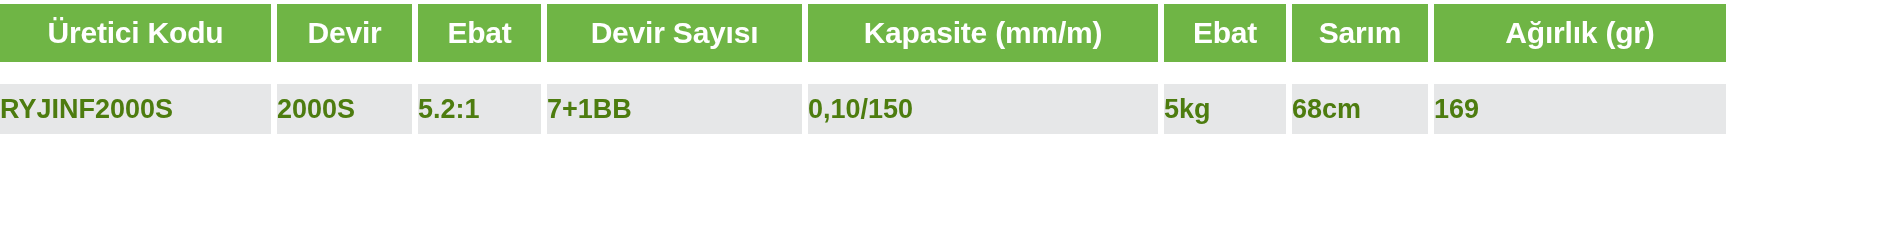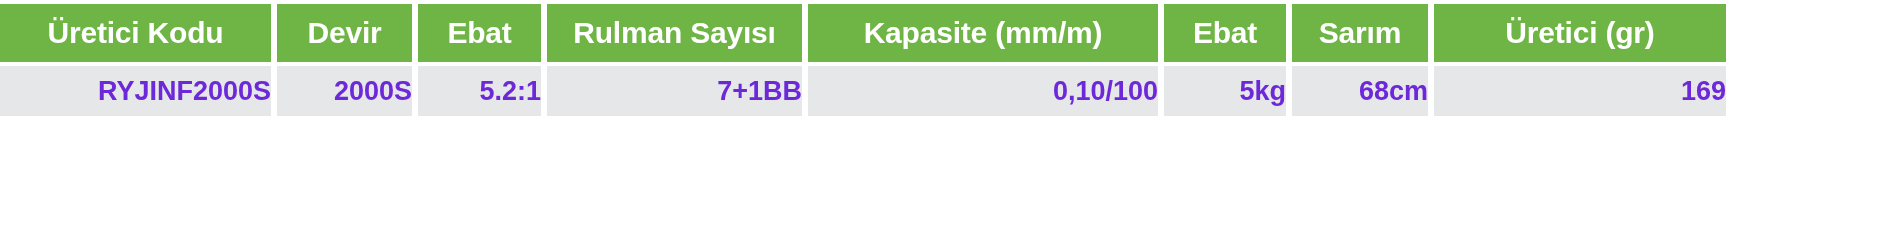--- a/index.html
+++ b/index.html
@@ -44,28 +44,29 @@
     letter-spacing: -0.2px;
     text-align: center;
     height: 58px;
     line-height: 58px;
     overflow: hidden;
     white-space: nowrap;
   }
 
   .td {
     background: #e6e7e8;
-    color: #6d28d9;
+    color: #4d7c0f;
     font-size: 27px;
     font-weight: bold;
-    text-align: right;
+    text-align: left;
     height: 50px;
     line-height: 50px;
     overflow: hidden;
     white-space: nowrap;
+    margin-top: 18px;
   }
 
   .spacer-top {
     height: 4px;
     width: 1900px;
   }
   .spacer-mid {
     height: 4px;
     width: 1900px;
   }
@@ -80,35 +81,35 @@
 <div id="spec-table">
 
   <div class="spacer-top"></div>
 
   <div class="table-grid">
 
     <div class="header-row">
       <div class="th">Üretici Kodu</div>
       <div class="th">Devir</div>
       <div class="th">Ebat</div>
-      <div class="th">Rulman Sayısı</div>
+      <div class="th">Devir Sayısı</div>
       <div class="th">Kapasite (mm/m)</div>
       <div class="th">Ebat</div>
       <div class="th">Sarım</div>
-      <div class="th">Üretici (gr)</div>
+      <div class="th">Ağırlık (gr)</div>
     </div>
 
     <div class="spacer-mid" style="grid-column: 1 / -1;"></div>
 
     <div class="data-row">
       <div class="td">RYJINF2000S</div>
       <div class="td">2000S</div>
       <div class="td">5.2:1</div>
       <div class="td">7+1BB</div>
-      <div class="td">0,10/100</div>
+      <div class="td">0,10/150</div>
       <div class="td">5kg</div>
       <div class="td">68cm</div>
       <div class="td">169</div>
     </div>
 
   </div>
 
   <div class="spacer-bottom"></div>
 
 </div>

